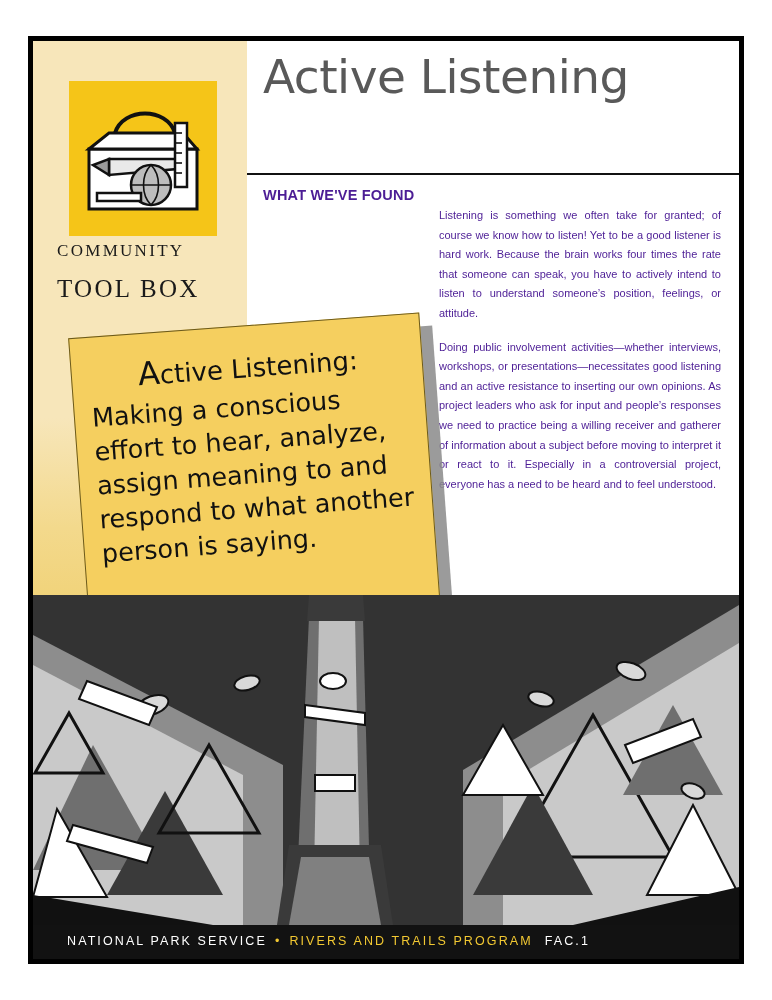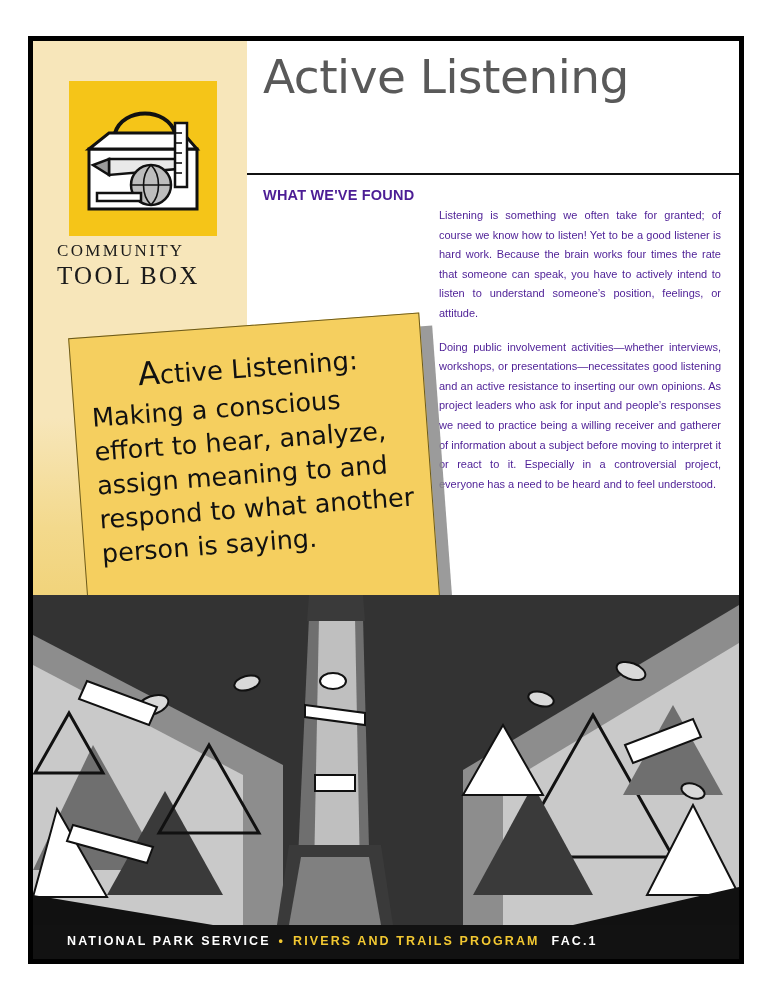--- a/index.html
+++ b/index.html
@@ -79,21 +79,21 @@
     font-family: "Liberation Serif", serif;
     font-size: 17px;
     letter-spacing: 2.3px;
     line-height: 20px;
   }
   .logo-line2 {
     font-family: "Liberation Serif", serif;
     font-size: 25px;
     letter-spacing: 2.3px;
     line-height: 28px;
-    margin-top: 1px;
+    margin-top: 14px;
   }
 
   
   #title-area {
     position: absolute;
     left: 214px;
     top: 0;
     right: 0;
     height: 134px;
     border-bottom: 2px solid #111;
@@ -243,21 +243,21 @@
     height: 34px;
     background: #121212;
     color: #ffffff;
   }
   #footer-text {
     position: absolute;
     left: 34px;
     top: 9px;
     font-family: "Liberation Sans", sans-serif;
     font-size: 12.5px;
-    font-weight: bold;
+    font-weight: normal;
     letter-spacing: 2.1px;
     white-space: nowrap;
   }
   .f-yellow { color: #f2c832; }
   .f-white { color: #ffffff; }
 </style>
 </head>
 <body>
 
 <div id="page">

